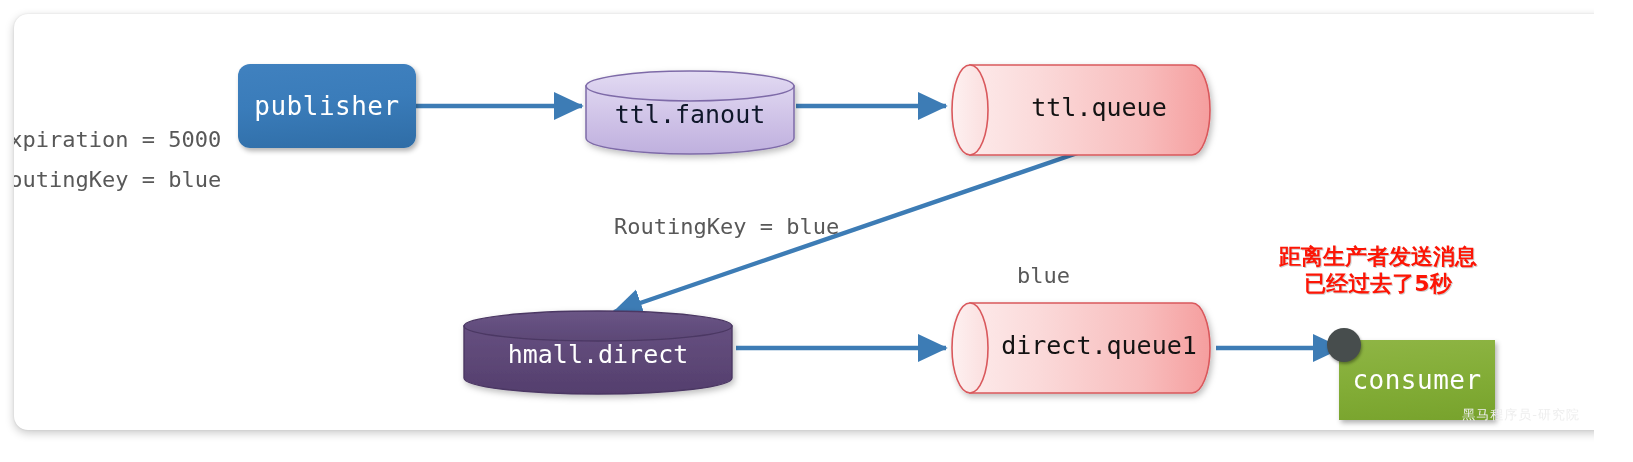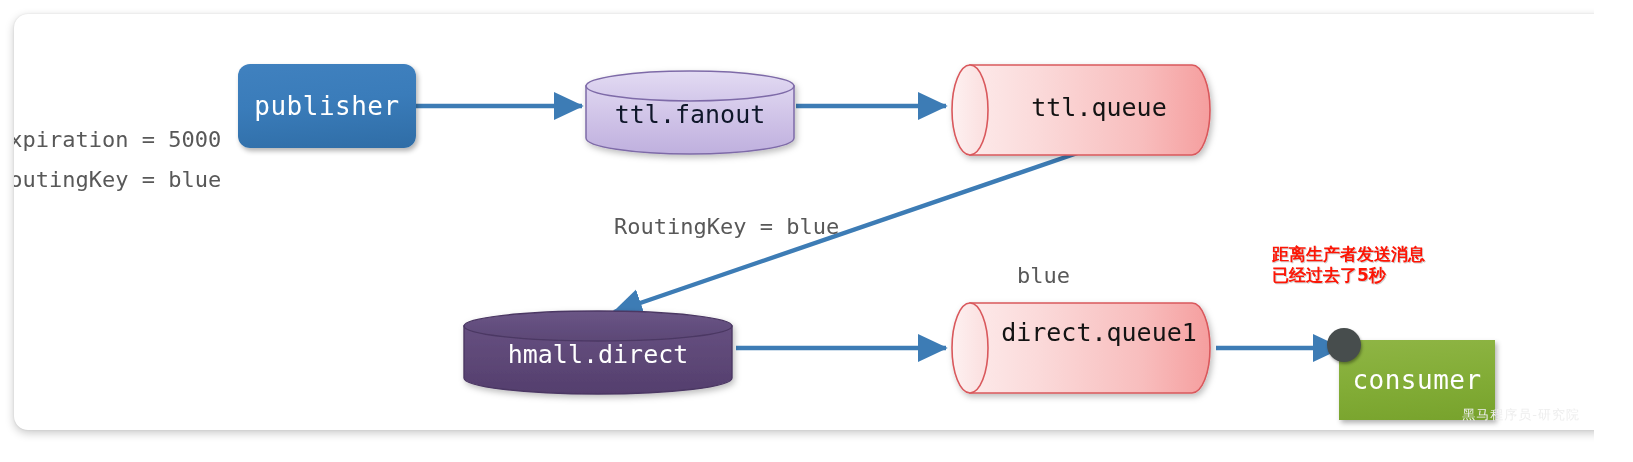--- a/index.html
+++ b/index.html
@@ -85,21 +85,21 @@
     position: absolute;
     left: 44px; right: 6px;
     text-align: center;
     font-size: 25px;
     color: #131313;
     pointer-events: none;
   }
   #node-ttl-queue { left: 930px; top: 46px; width: 272px; height: 100px; }
   #node-ttl-queue .label { top: 33px; }
   #node-direct-queue1 { left: 930px; top: 284px; width: 272px; height: 100px; }
-  #node-direct-queue1 .label { top: 20px; }
+  #node-direct-queue1 .label { top: 33px; }
 
   
   #edges { position: absolute; left: 0; top: 0; width: 1596px; height: 416px; }
   #edges svg { display: block; }
 
   
   .free-text {
     position: absolute;
     font-size: 22px;
     color: #585858;
@@ -108,24 +108,24 @@
   #txt-expiration { left: -18px; top: 113px; }
   #txt-pub-routingkey { left: -18px; top: 153px; }
   #txt-mid-routingkey { left: 600px; top: 200px; }
   #txt-binding-blue { left: 1003px; top: 249px; }
 
   
   #annotation-red {
     position: absolute;
     left: 1258px; top: 230px;
     width: 212px;
-    text-align: left;
+    text-align: center;
     color: #fd1505;
     font-family: "DejaVu Sans", sans-serif;
-    font-size: 17px;
+    font-size: 22px;
     font-weight: 700;
     line-height: 1.22;
     text-shadow: 1px 1px 0 rgba(170,170,170,0.55);
     white-space: pre-line;
   }
 
   
   #watermark {
     position: absolute;
     right: 30px; bottom: 6px;

